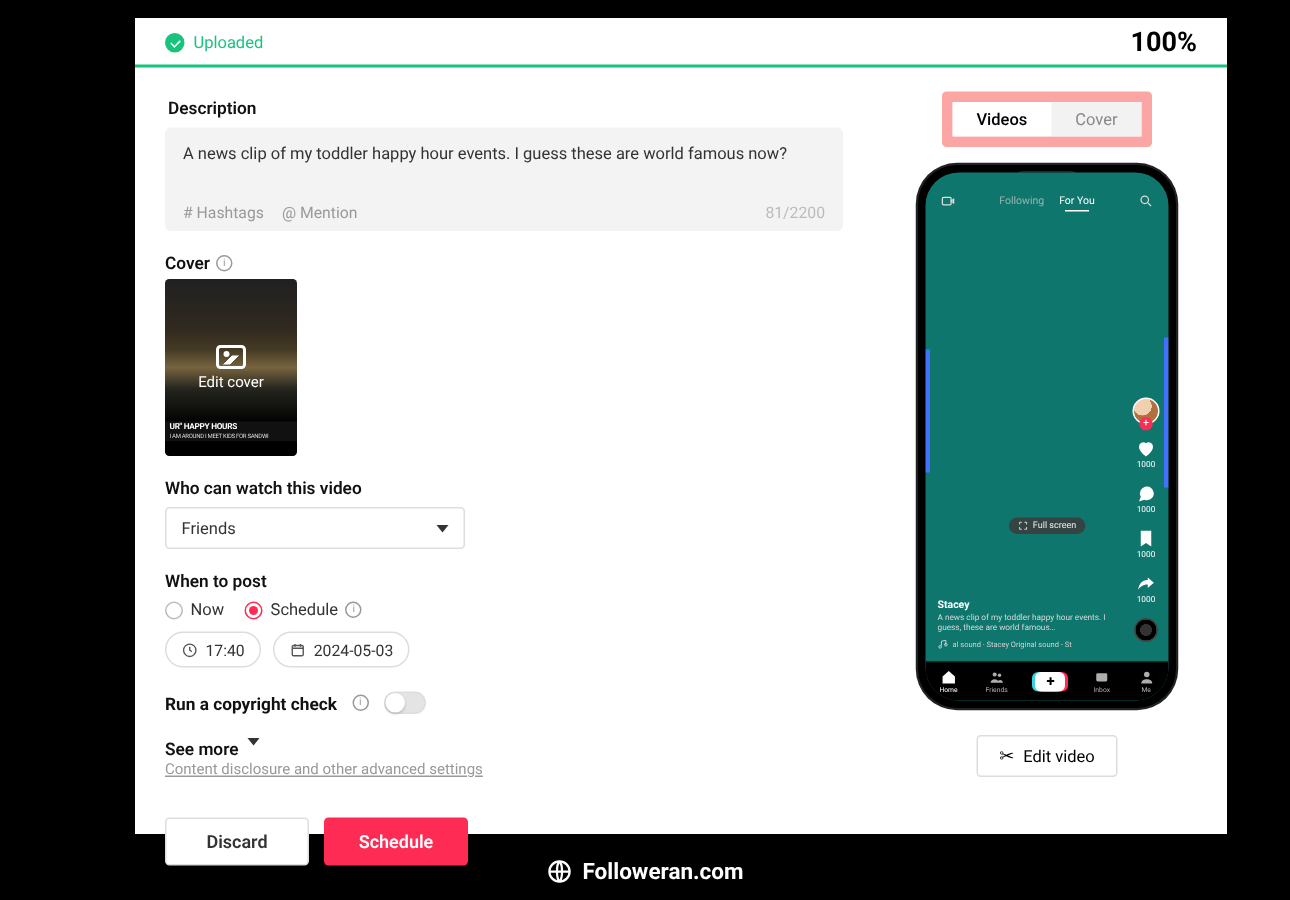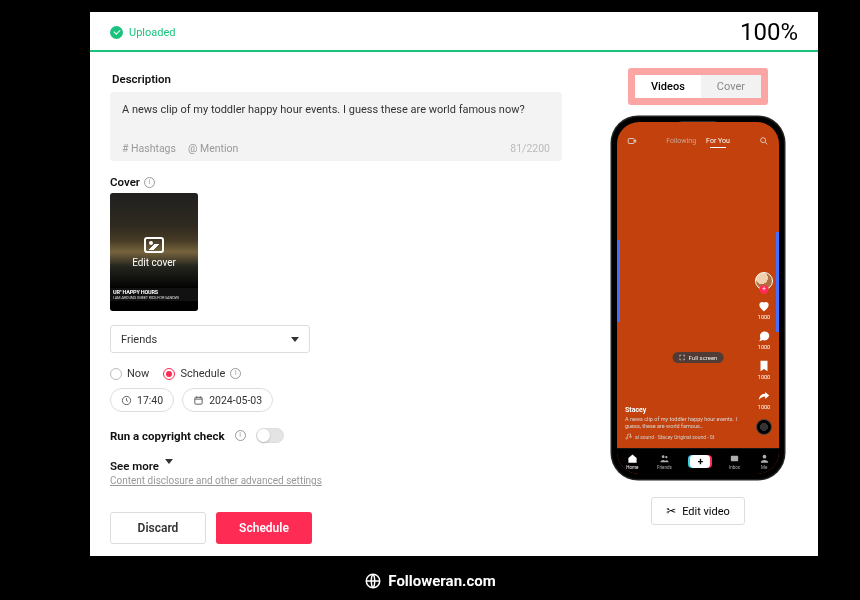--- a/index.html
+++ b/index.html
@@ -4,21 +4,21 @@
 <style>
   * { box-sizing: border-box; margin: 0; padding: 0; font-family: -apple-system, BlinkMacSystemFont, "Segoe UI", Roboto, Helvetica, Arial, sans-serif; }
   body { background: #000; width: 860px; height: 600px; overflow: hidden; }
   .outer-frame { background: #000; width: 860px; height: 600px; position: relative; border-radius: 12px; overflow: hidden; }
   .card { position: absolute; left: 90px; top: 12px; right: 42px; bottom: 44px; background: #fff; }
   .upload-row { display: flex; align-items: center; justify-content: space-between; padding: 6px 20px 4px 20px; }
   .upload-left { display: flex; align-items: center; gap: 6px; }
   .check-circle { width: 13px; height: 13px; border-radius: 50%; background: #19c37d; display:flex; align-items:center; justify-content:center; }
   .check-circle::after { content:""; width:5px; height:3px; border-left:1.6px solid #fff; border-bottom:1.6px solid #fff; transform: rotate(-45deg) translate(0.5px,-0.5px); }
   .uploaded-text { color: #19c37d; font-size: 11px; }
-  .percent-text { color: #000; font-size: 24px; font-weight: 400; }
+  .percent-text { color: #000; font-size: 18px; font-weight: 700; }
   .progress-bar { height: 2px; background: #19c37d; margin: 0 0 10px 0; }
   .body { display: flex; padding: 6px 20px 14px 20px; gap: 36px; }
   .left-col { flex: 1; }
   .right-col { width: 200px; display:flex; flex-direction:column; align-items:center; }
 
   .section-label { font-size: 11.5px; color: #111; font-weight: 600; margin: 4px 0 6px 2px; }
   .desc-box { background: #f3f3f3; border-radius: 4px; padding: 10px 12px 6px 12px; }
   .desc-text { font-size: 11px; color: #333; line-height: 1.4; min-height: 26px; }
   .desc-bottom { display:flex; justify-content:space-between; align-items:center; margin-top: 14px; }
   .desc-hints { display:flex; gap:12px; }
@@ -66,21 +66,21 @@
   .btn-primary { background:#fe2c55; color:#fff; }
 
   
   .preview-tabs { display:flex; border:7px solid #fca5a5; border-radius:3px; overflow:hidden; margin-bottom:12px; }
   .tab { padding:5px 16px; font-size:11px; color:#555; cursor:pointer; }
   .tab.active { background:#fff; color:#000; font-weight:500; }
   .tab.inactive { background:#f2f2f2; color:#888; }
 
   .phone { width:172px; height:362px; background:#000; border-radius:26px; position:relative; padding:8px 6px 6px 6px; box-shadow: 0 0 0 1.5px #222; }
   .notch { position:absolute; top:4px; left:50%; transform:translateX(-50%); width:44px; height:12px; background:#000; border-radius:8px; box-shadow: inset 0 0 0 1px #2b2b2b; }
-  .phone-screen { position:absolute; inset:5px; border-radius:22px; background:#c2410c; overflow:hidden; }
+  .phone-screen { position:absolute; inset:5px; border-radius:22px; background:#0f766e; overflow:hidden; }
   .feed-tabs { position:absolute; top:14px; left:0; right:0; display:flex; justify-content:space-between; align-items:center; padding:0 10px; color:#cfcfcf; font-size:7px; }
   .feed-tabs .ft-center { display:flex; gap:10px; }
   .feed-tabs .ft-item { opacity:0.7; }
   .feed-tabs .ft-item.active { opacity:1; color:#fff; position:relative; }
   .feed-tabs .ft-item.active::after { content:""; position:absolute; left:15%; right:15%; bottom:-3px; height:1.5px; background:#fff; }
   .fs-pill { position:absolute; top:230px; left:50%; transform:translateX(-50%); background:rgba(60,60,60,0.85); color:#eee; font-size:6px; padding:2px 6px; border-radius:8px; display:flex; align-items:center; gap:3px; }
   .rail { position:absolute; right:6px; top:150px; display:flex; flex-direction:column; align-items:center; gap:9px; color:#fff; font-size:5.5px; }
   .rail .avatar { width:18px; height:18px; border-radius:50%; background: radial-gradient(circle at 35% 30%, #f1d0b0 0 40%, #b07040 41% 100%); border:1px solid #fff; position:relative; }
   .rail .avatar::after { content:"+"; position:absolute; bottom:-5px; left:50%; transform:translateX(-50%); width:9px; height:9px; border-radius:50%; background:#fe2c55; color:#fff; font-size:7px; line-height:9px; text-align:center; }
   .rail .ic { display:flex; flex-direction:column; align-items:center; gap:1px; }
@@ -143,27 +143,29 @@
             <span class="img-icon"></span>
             <span class="cover-overlay-text">Edit cover</span>
           </div>
           <div class="cover-caption">
             <div class="cap1">UR" HAPPY HOURS</div>
             <div class="cap2">I AM AROUND I MEET KIDS FOR SANDWI</div>
           </div>
         </div>
 
         <div style="margin-top:14px">
+          <div class="section-label" style="margin-left:0">Who can watch this video</div>
           <div class="select-wrap">
             <span>Friends</span>
             <span class="caret-down"></span>
           </div>
         </div>
 
         <div style="margin-top:14px">
+          <div class="section-label" style="margin-left:0">When to post</div>
           <div class="radio-row">
             <div class="radio">
               <span class="radio-circle"></span>
               <span>Now</span>
             </div>
             <div class="radio checked">
               <span class="radio-circle"></span>
               <span>Schedule</span>
               <span class="info-icon">i</span>
             </div>

